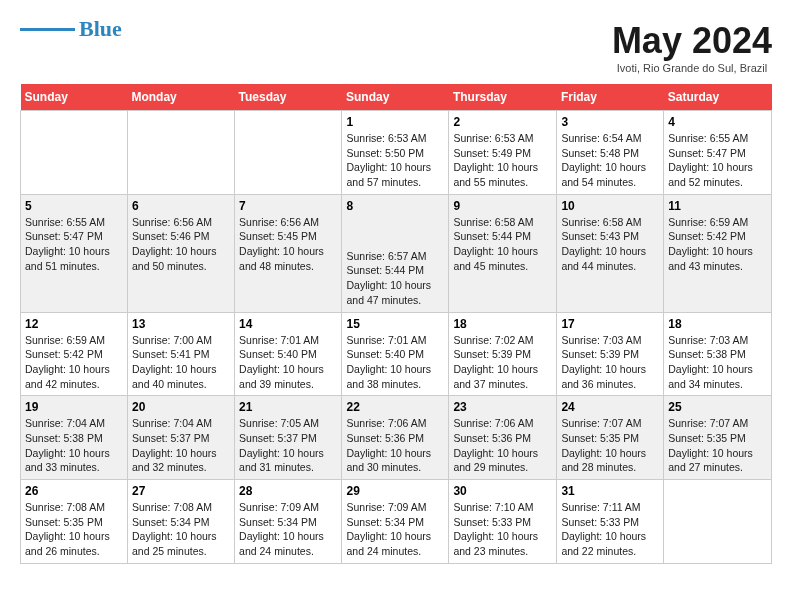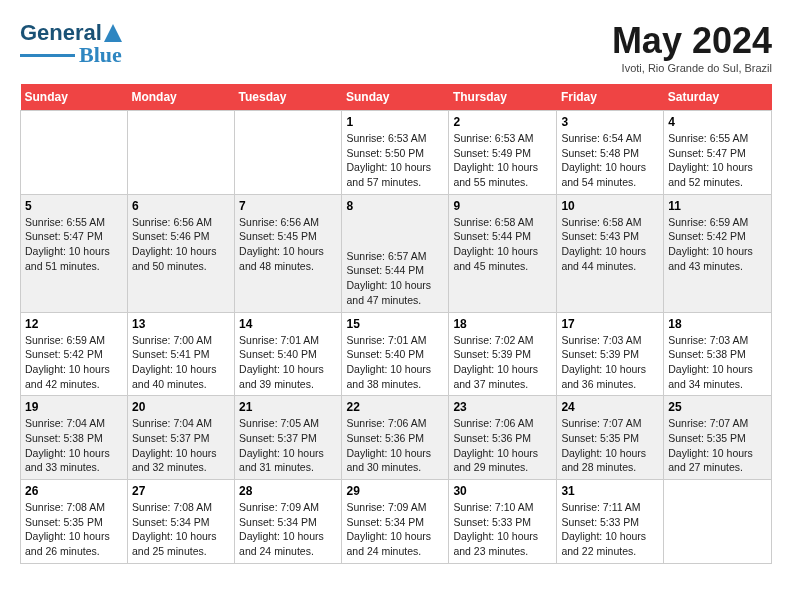--- a/index.html
+++ b/index.html
@@ -15,21 +15,21 @@
       justify-content: space-between;
       align-items: flex-start;
       margin-bottom: 10px;
     }
     .logo {
       display: flex;
       flex-direction: column;
       align-items: flex-start;
     }
     .title-block {
-      text-align: right;
+      text-align: center;
     }
     .title-block h1 {
       font-size: 36px;
       font-weight: bold;
       color: #1a1a1a;
     }
     .title-block h2 {
       font-size: 11px;
       color: #444;
       font-weight: normal;
@@ -76,26 +76,20 @@
     }
     tbody tr:nth-child(odd) td {
       background: #fff;
     }
   </style>
 </head>
 <body>
 
 <div class="header">
   <div class="logo">
-    <div style="display:flex; align-items:center;">
-      <span style="font-size:22px; font-weight:bold; color:#1a5276;">General</span>
-      <svg width="18" height="18" viewBox="0 0 18 18" style="margin-left:2px;">
-        <polygon points="9,0 18,18 0,18" fill="#2e86c1"></polygon>
-      </svg>
-    </div>
     <div style="display:flex; align-items:center; margin-top:-4px;font-family:Liberation Serif, serif;">
       <div style="width:55px; height:3px; background:#2e86c1; margin-right:4px;"></div>
       <span style="font-size:22px; font-weight:bold; color:#2e86c1;">Blue</span>
     </div>
   </div>
   <div class="title-block">
     <h1>May 2024</h1>
     <h2>Ivoti, Rio Grande do Sul, Brazil</h2>
   </div>
 </div>

